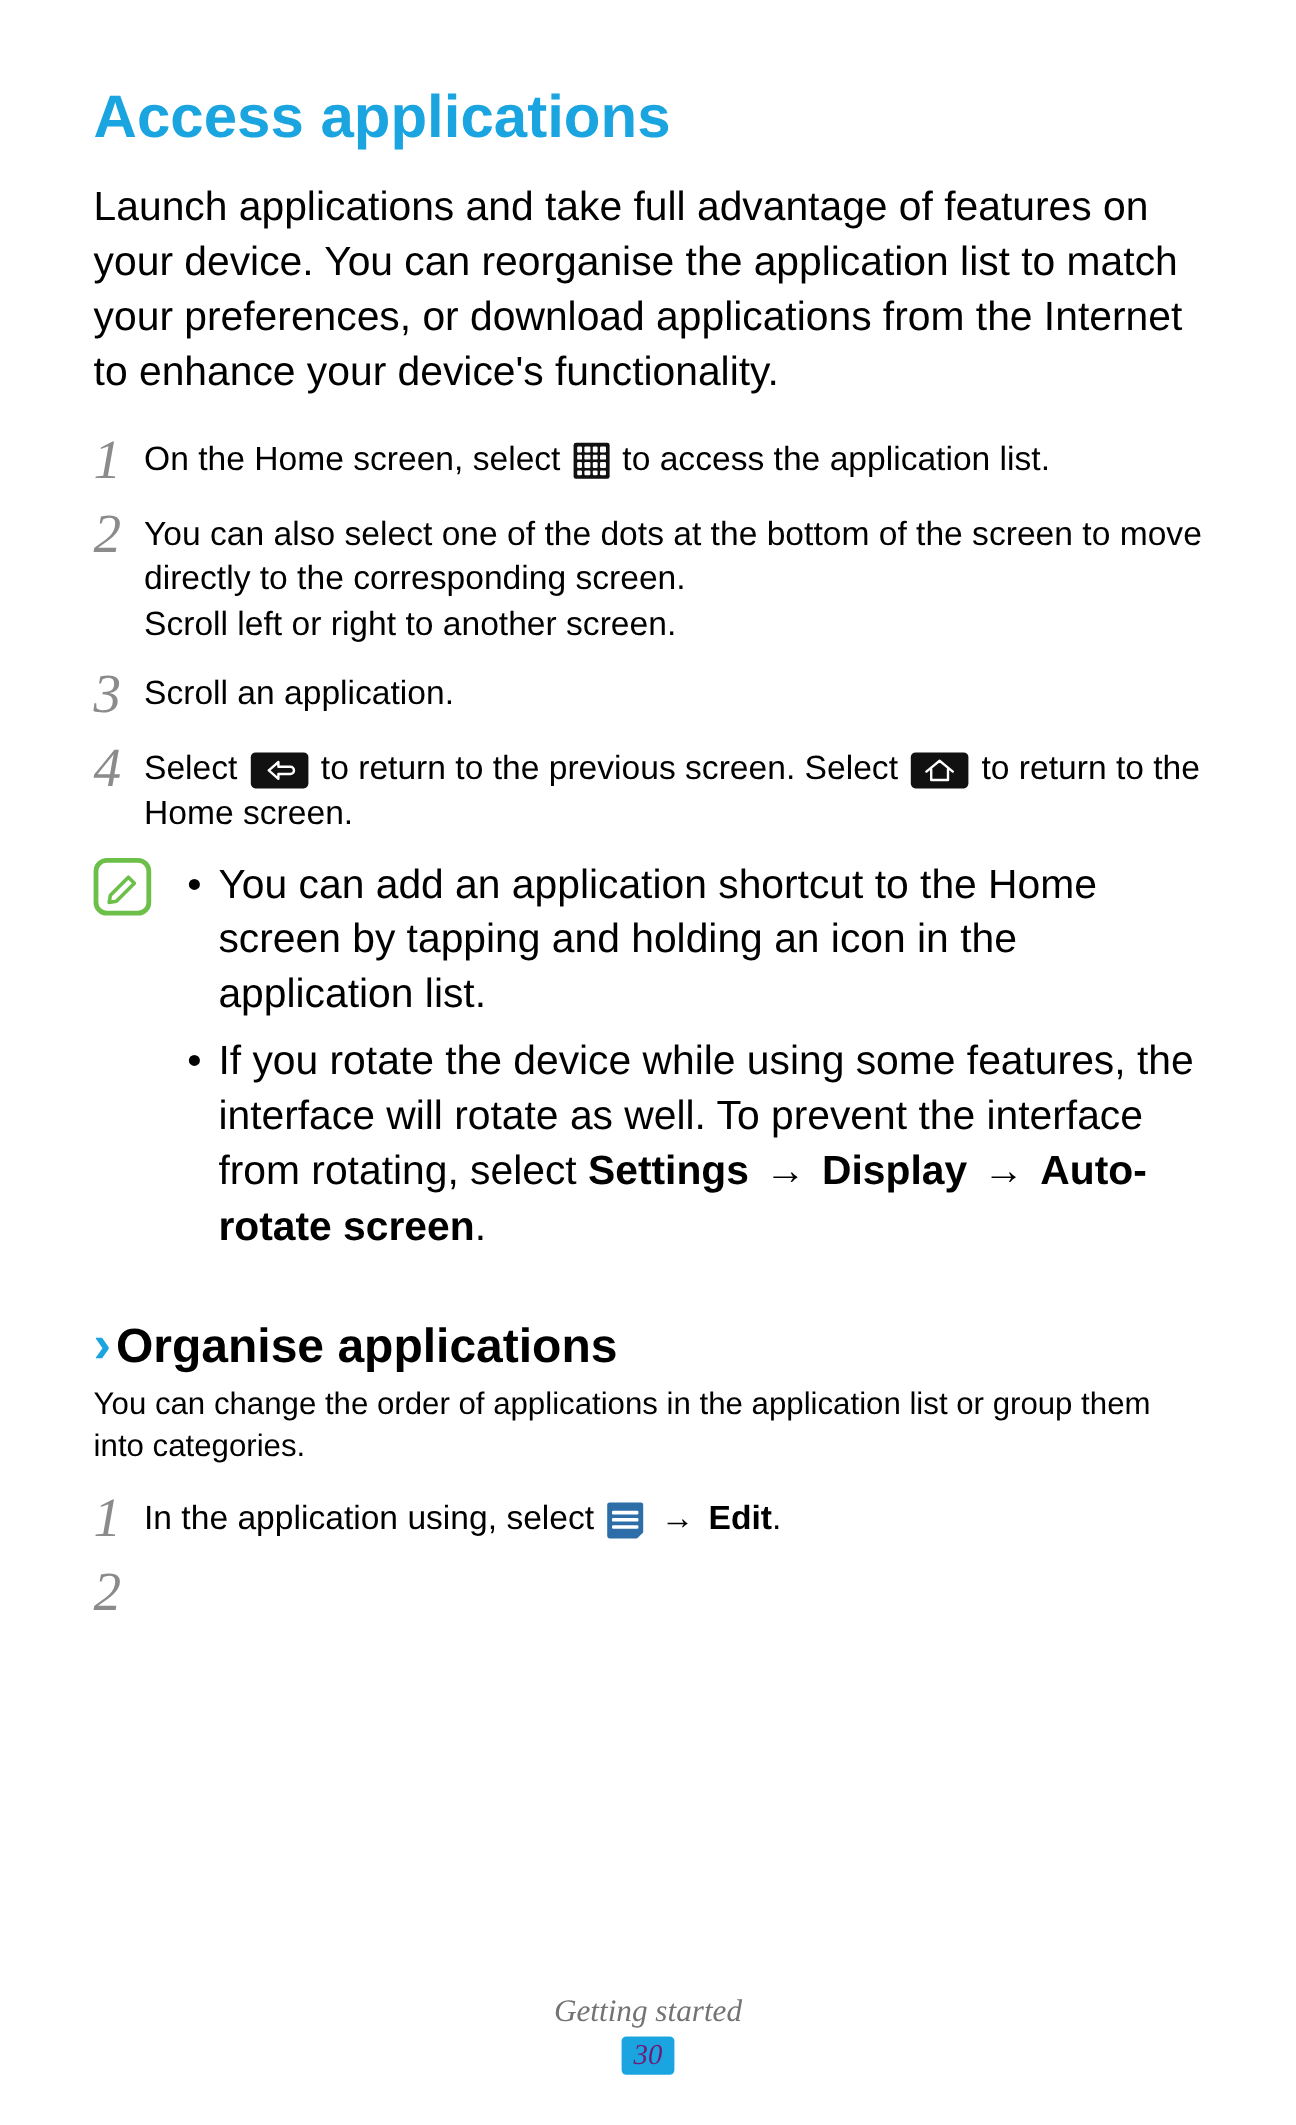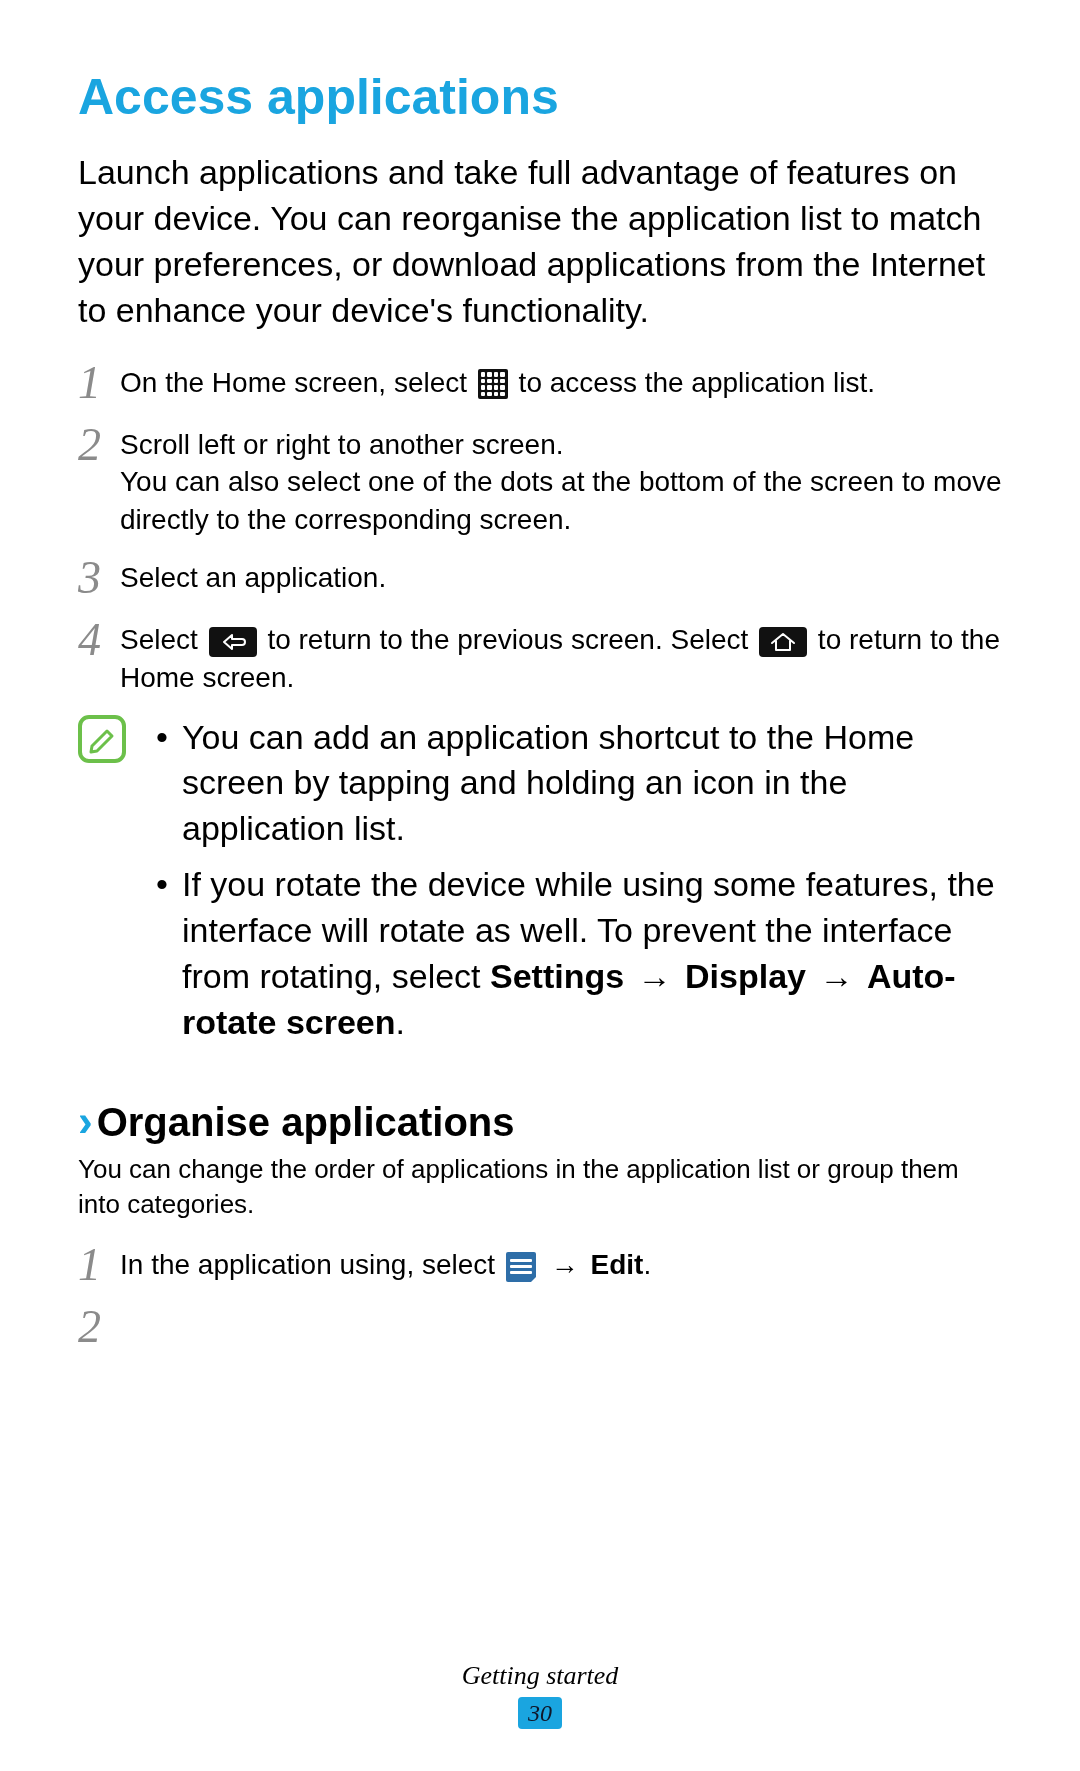--- a/index.html
+++ b/index.html
@@ -151,30 +151,30 @@
   .arrow { margin: 0 4px; }
   .bold { font-weight: 700; }
   .footer {
     position: absolute;
     bottom: 42px;
     left: 0; right: 0;
     text-align: center;
   }
   .footer-section {
     font-style: italic;
-    color: #000000;
+    color: #737373;
     font-family: Georgia, "Times New Roman", serif;
     font-size: 26px;
     margin-bottom: 6px;
   }
   .footer-page {
     display: inline-block;
     width: 44px; height: 32px;
     background: #1aa5e0;
-    color: #0f172a;
+    color: #701a75;
     border-radius: 4px;
     font-size: 24px;
     font-style: italic;
     font-family: Georgia, "Times New Roman", serif;
     line-height: 32px;
   }
 </style>
 </head>
 <body>
 
@@ -206,28 +206,28 @@
               <span></span>
               <span></span>
             </span>
           </span><span> to access the application list.</span>
       </p>
     </div>
   </li>
   <li>
     <div class="step-num">2</div>
     <div class="step-body">
+      <p>You can also select one of the dots at the bottom of the screen to move directly to the corresponding screen.</p>
       <p>Scroll left or right to another screen.</p>
-      <p>You can also select one of the dots at the bottom of the screen to move directly to the corresponding screen.</p>
     </div>
   </li>
   <li>
     <div class="step-num">3</div>
     <div class="step-body">
-      <p>Select an application.</p>
+      <p>Scroll an application.</p>
     </div>
   </li>
   <li>
     <div class="step-num">4</div>
     <div class="step-body">
       <p>
         <span>Select </span><span class="inline-icon btn-icon">
             <svg viewBox="0 0 30 22">
               <path d="M6 11 L14 4 L14 8 L24 8 A3 3 0 0 1 24 14 L14 14 L14 18 Z" fill="none" stroke="#fff" stroke-width="2" stroke-linejoin="round"></path>
             </svg>

